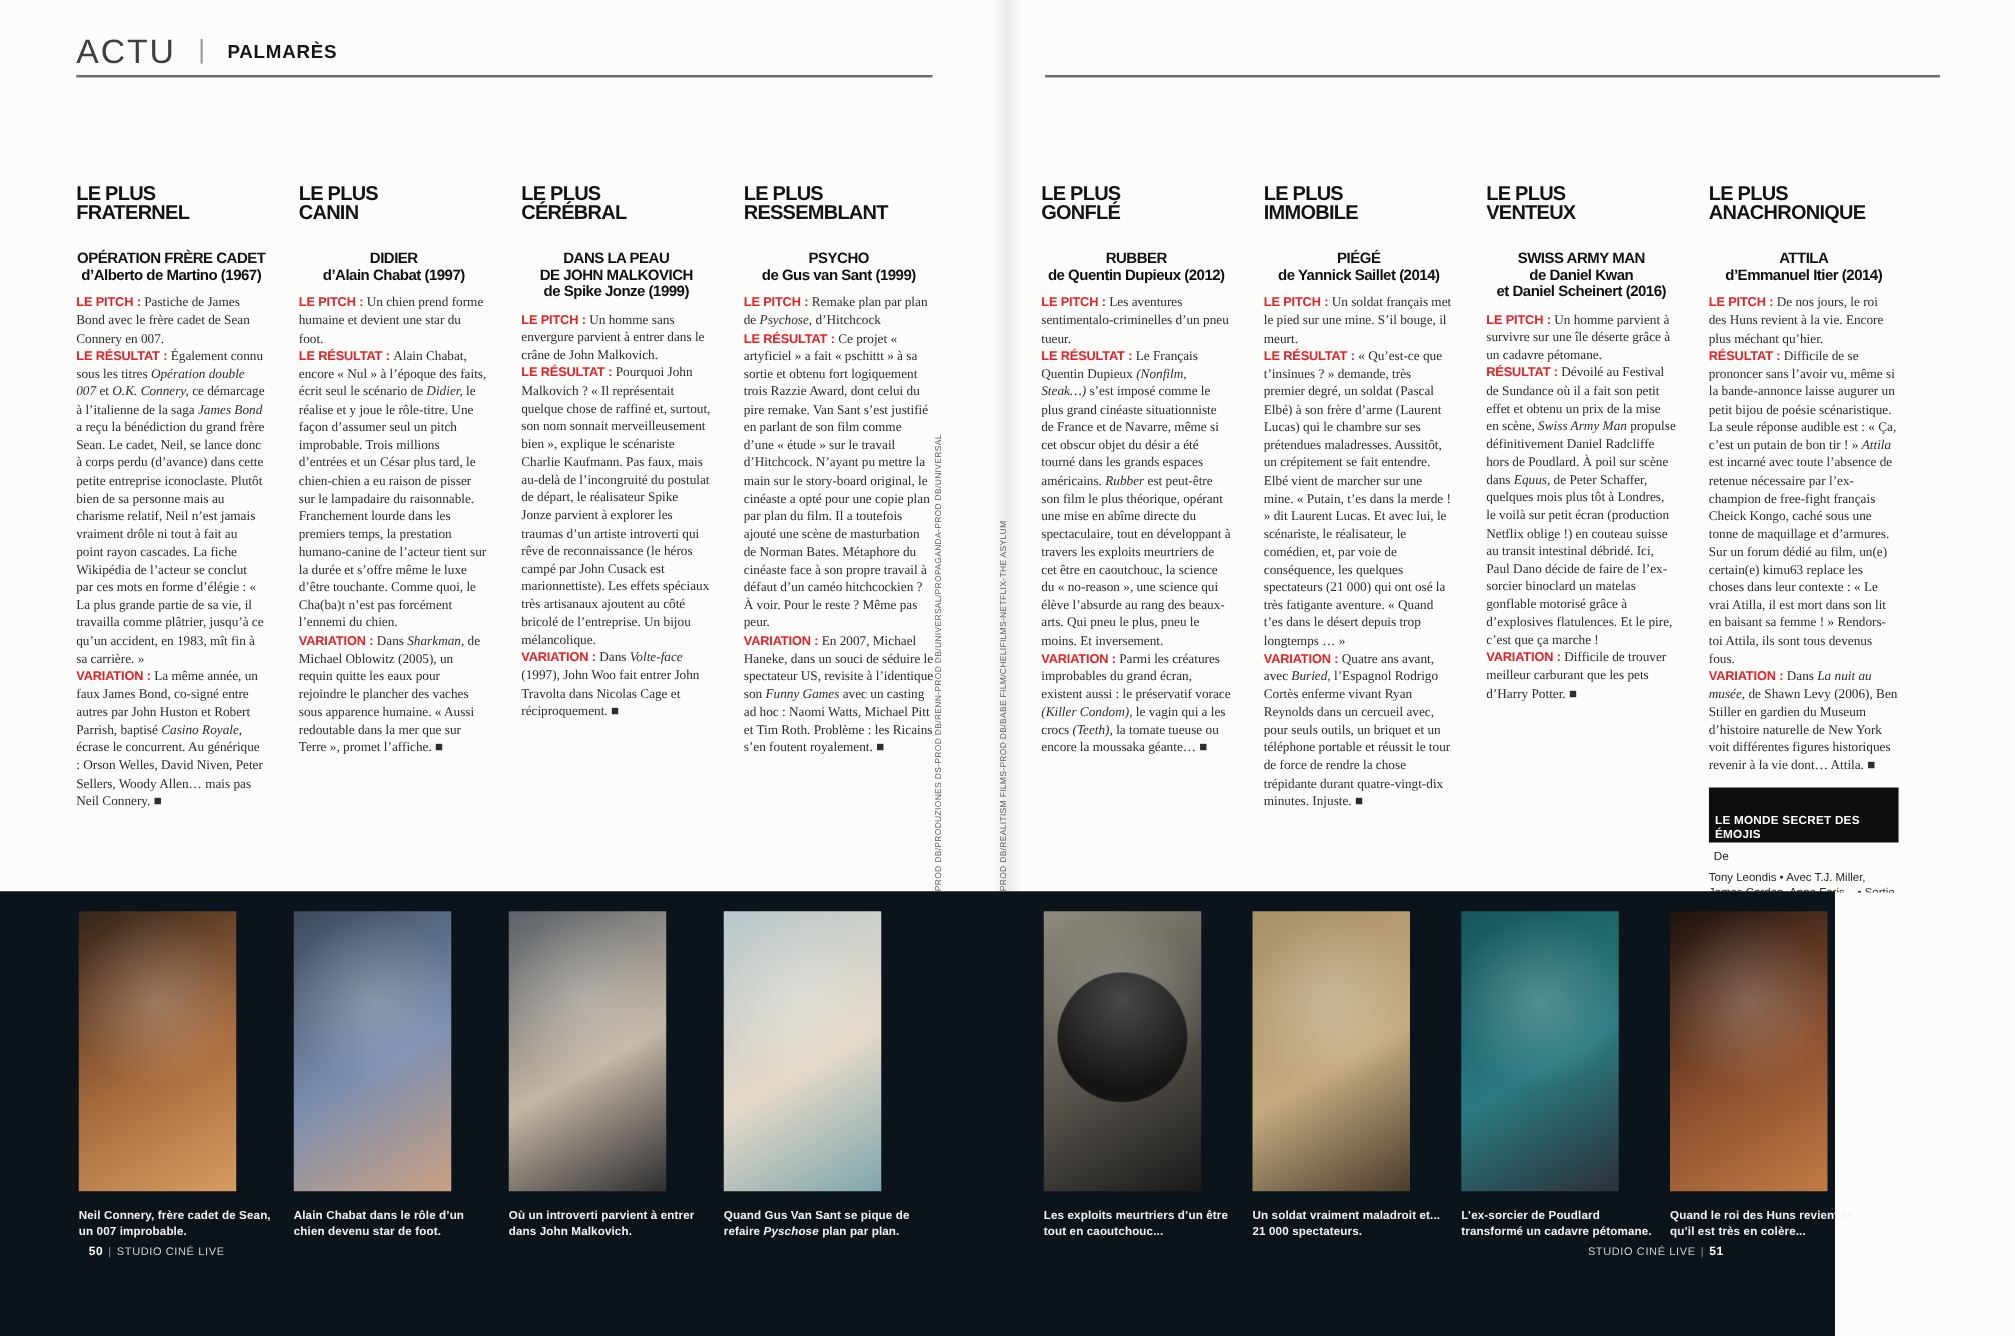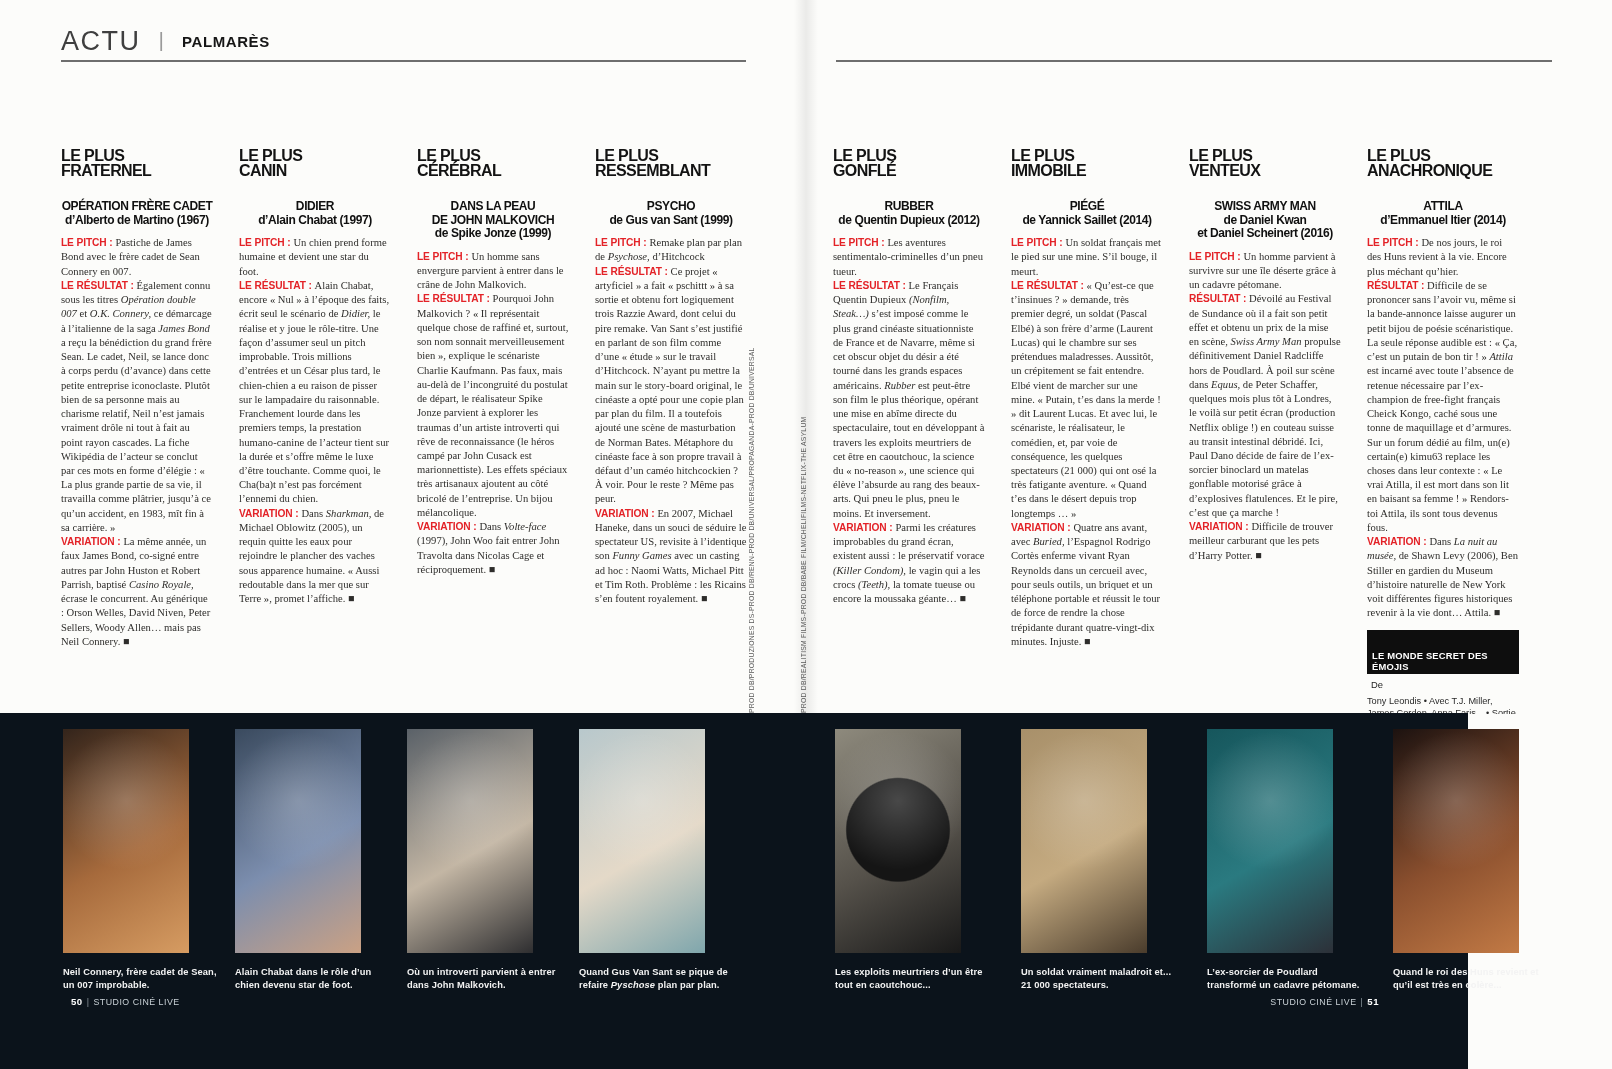--- a/index.html
+++ b/index.html
@@ -32,21 +32,21 @@
   .embox .det{font-size:9.2px;color:#2a2a2a;line-height:1.32;margin-top:3px;}
   
   .vcred{position:absolute;writing-mode:vertical-rl;transform:rotate(180deg);
          font-size:6.8px;color:#5a5a5a;letter-spacing:.25px;height:470px;top:243px;white-space:nowrap;}
   .vcred.l{left:748px;}
   .vcred.r{left:800px;}
   
   .band{position:absolute;left:0;top:713px;width:1468px;height:356px;background:#0b131b;}
   .phgroup{position:absolute;top:16px;display:flex;gap:46px;}
   .phgroup.l{left:63px;}
-  .phgroup.r{left:835px;gap:60px;}
+  .phgroup.r{left:835px;gap:41px;}
   .ph{margin:0;width:126px;position:relative;}
   .ph .img{width:126px;height:224px;background:#333;}
   .ph figcaption{margin-top:13px;width:160px;font-size:9.3px;font-weight:700;color:#f3f3f3;
                  line-height:1.42;letter-spacing:.1px;}
   .pfoot{position:absolute;top:283px;font-size:8.8px;color:#c9d1d6;letter-spacing:.5px;padding-left:24px;}
   .pfoot b{font-size:9.6px;color:#fff;}
   .pfoot .bar{color:#8a949b;margin:0 4px;}
   .pfoot.l{left:47px;}
   .pfoot.r{right:89px;text-align:right;}
   i{font-style:italic;}

